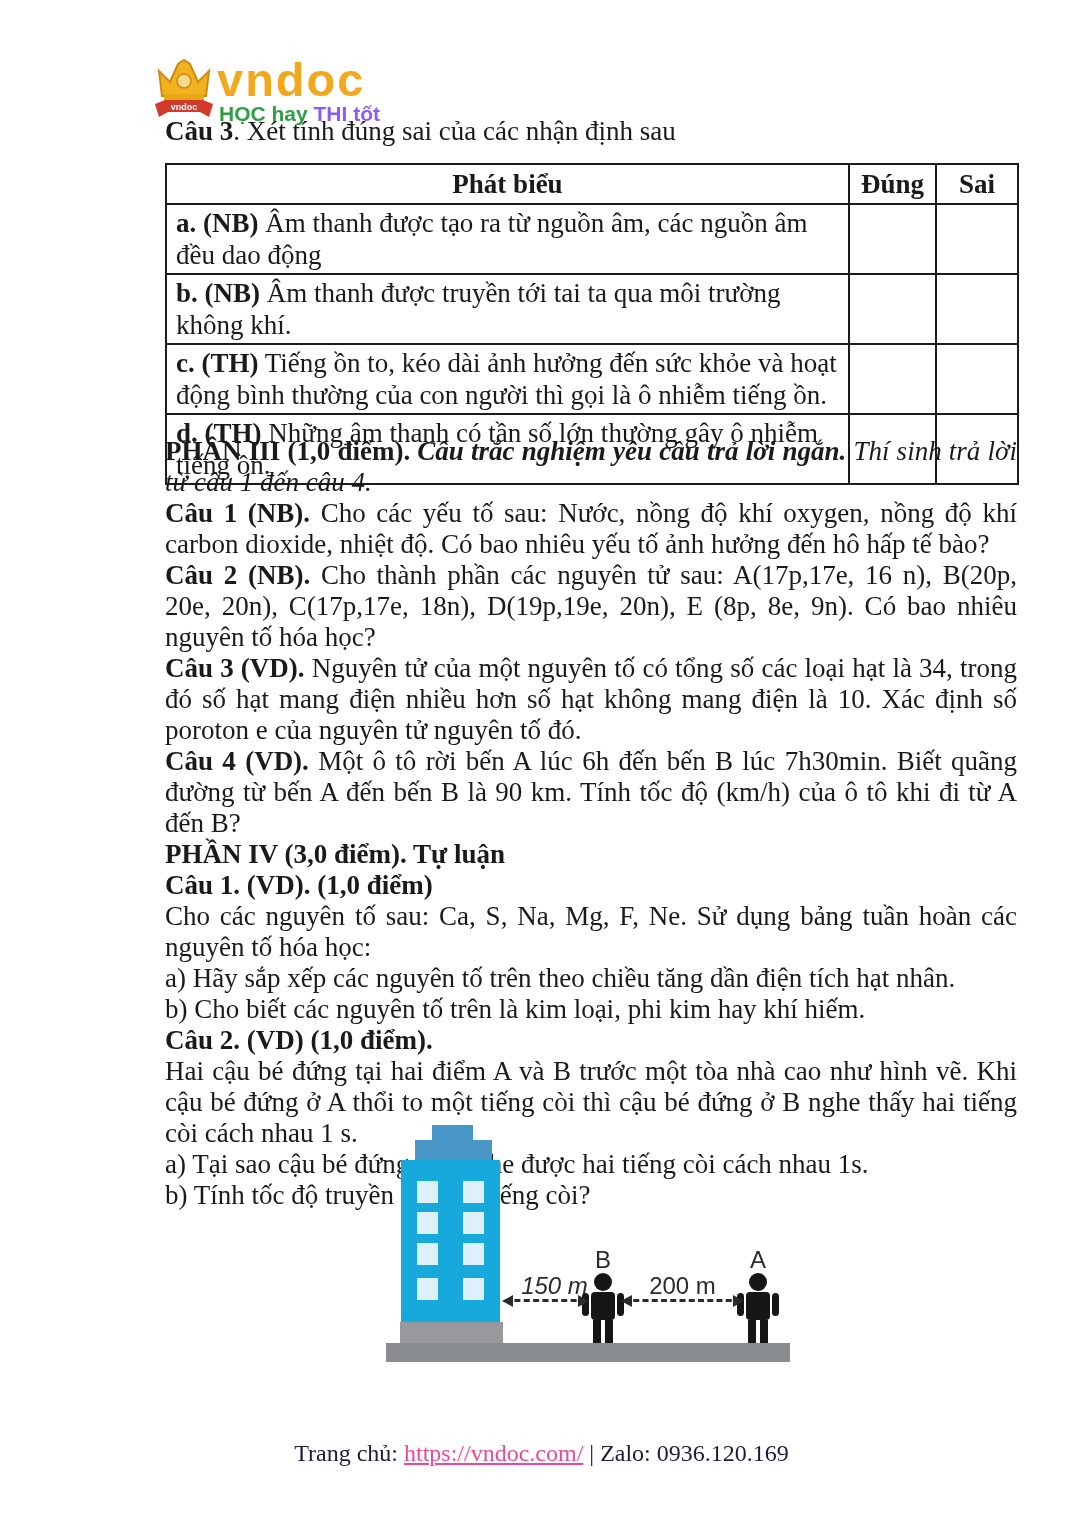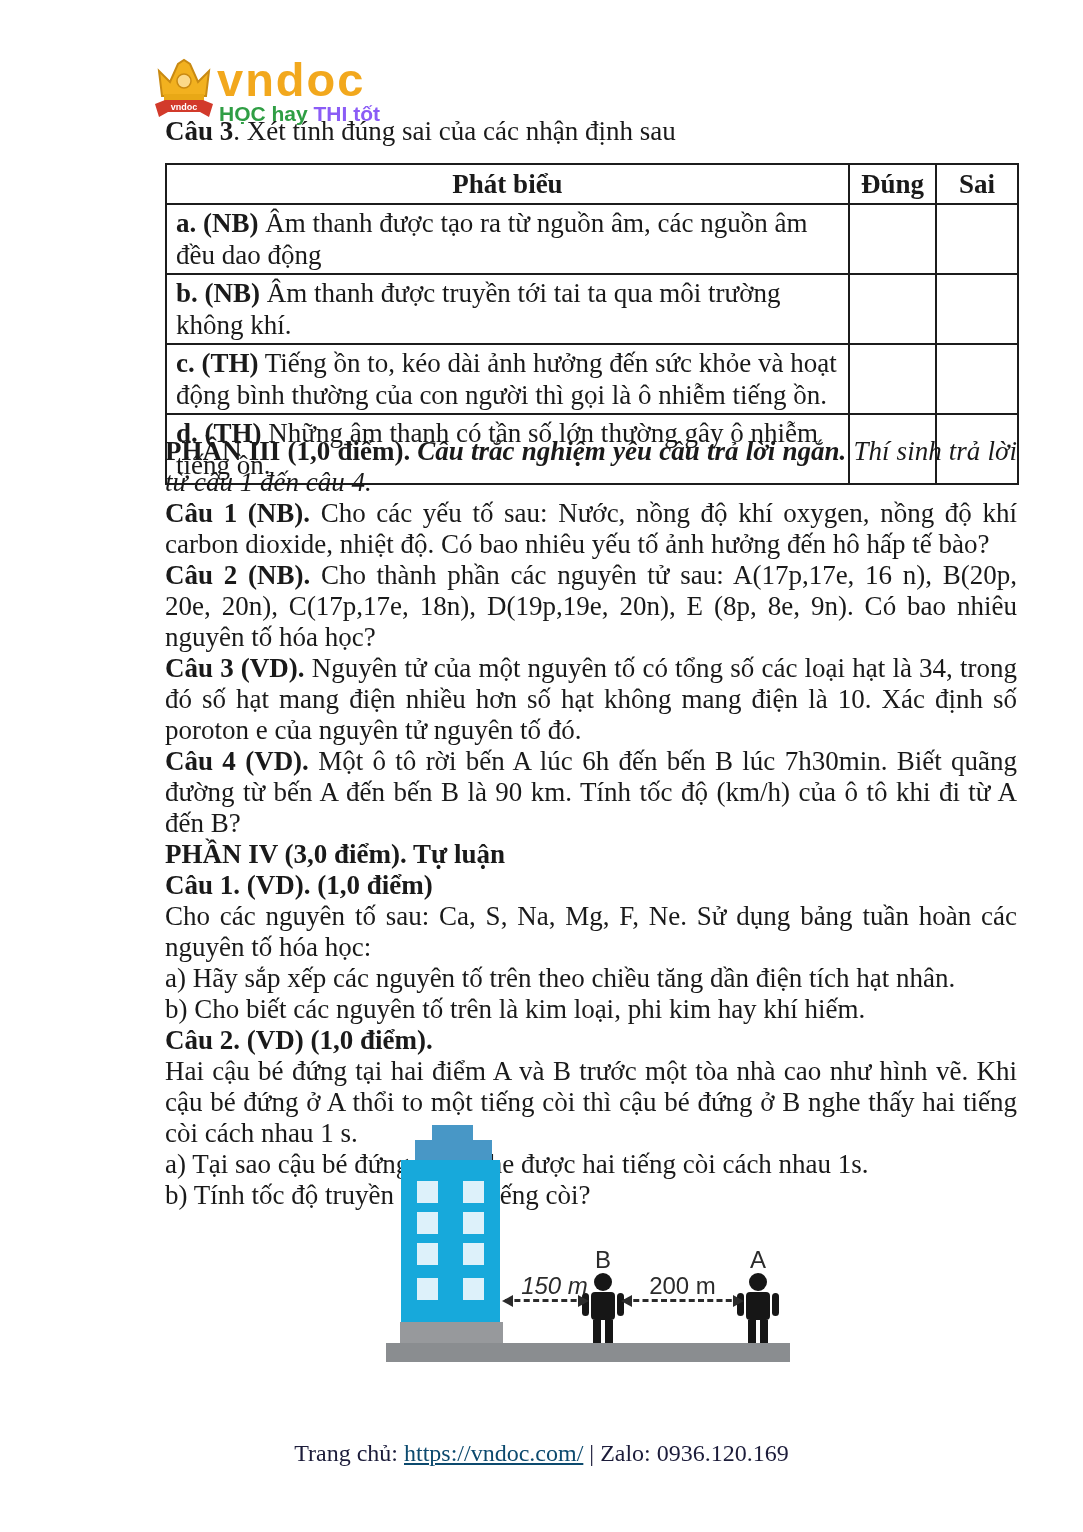--- a/index.html
+++ b/index.html
@@ -72,21 +72,21 @@
     content:""; position:absolute; top:-7.5px;
     border-top:6px solid transparent; border-bottom:6px solid transparent;
   }
   .arrow::before { left:-3px; border-right:11px solid #2b2b2b; }
   .arrow::after  { right:-3px; border-left:11px solid #2b2b2b; }
   
   .footer {
     position:absolute; left:0; top:1440px; width:1083px;
     text-align:center; font-size:24px; color:#1c1c3a;
   }
-  .footer a { color:#0c4a6e; text-decoration:underline; }
+  .footer a { color:#ec4899; text-decoration:underline; }
 </style>
 </head>
 <body>
 
 <div class="page">
 
   <div class="logo">
     <svg class="logo-icon" width="62" height="66" viewBox="0 0 62 66">
       <path d="M9 38 L6 13 L17 24 L25 6 L31 2 L37 6 L45 24 L56 13 L53 38 Z" fill="#F2B11F" stroke="#C98A12" stroke-width="2"></path>
       <circle cx="31" cy="23" r="7" fill="#FBD98A" stroke="#C98A12" stroke-width="1.5"></circle>

